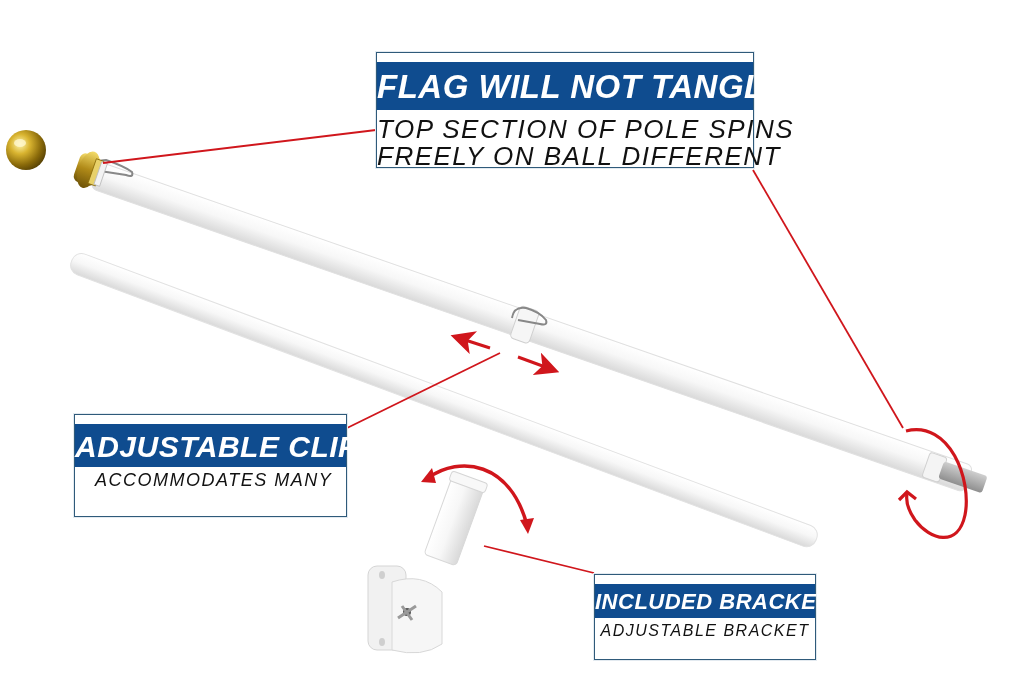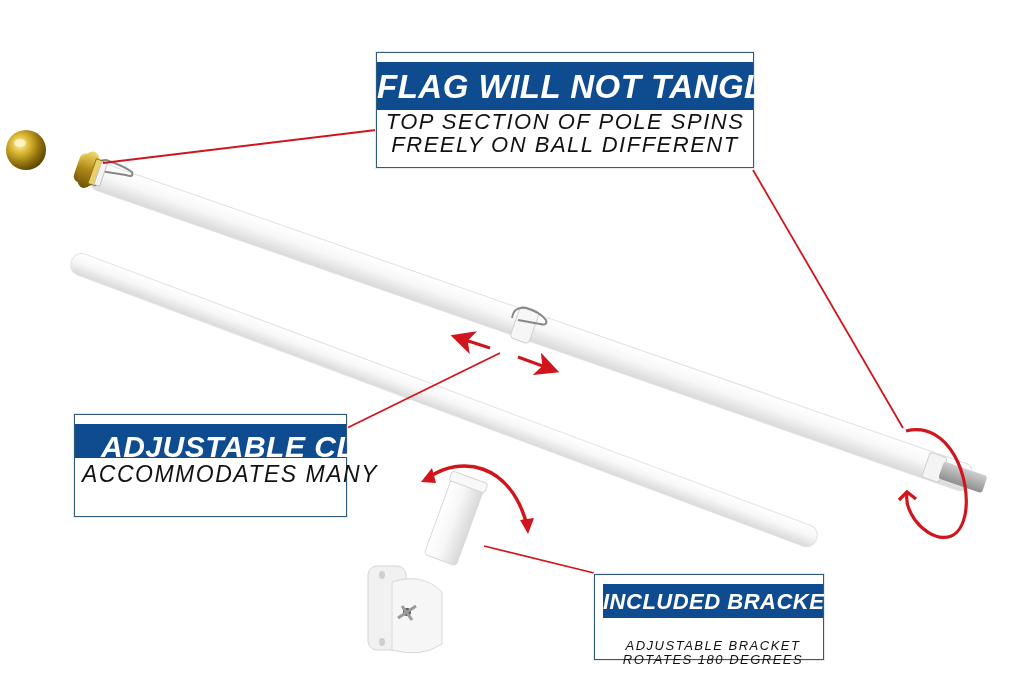--- a/index.html
+++ b/index.html
@@ -5,29 +5,29 @@
     html, body { margin: 0; padding: 0; }
     body { width: 1024px; height: 684px; background: #ffffff; position: relative; overflow: hidden; font-family: "Liberation Sans", sans-serif; }
     .scene { position: absolute; left: 0; top: 0; width: 1024px; height: 684px; }
     .callout { position: absolute; background: #ffffff; border: 1px solid #2f5a7a; box-shadow: 0 0 0 1px #e3eaf0; }
     .callout .head { background: #0f4c8f; color: #ffffff; font-style: italic; font-weight: bold; text-align: center; white-space: nowrap; letter-spacing: 0.5px; transform-origin: center; margin-top: 9px; }
     .callout .body { color: #111111; font-style: italic; text-align: center; line-height: 1.05; letter-spacing: 1.5px; white-space: nowrap; }
     .body .line { display: block; }
 
     #c-tangle { left: 376px; top: 52px; width: 376px; height: 114px; }
     #c-tangle .head { height: 48px; line-height: 50px; font-size: 33px; }
-    #c-tangle .body { font-size: 22px; }
+    #c-tangle .body { font-size: 26px; padding-top: 6px; }
 
     #c-clip { left: 74px; top: 414px; width: 271px; height: 101px; }
-    #c-clip .head { height: 34px; line-height: 45px; font-size: 30px; padding-left: 26px; }
-    #c-clip .body { font-size: 23px; padding-top: 4px; text-align: left; padding-left: 7px; }
+    #c-clip .head { height: 43px; line-height: 45px; font-size: 30px; }
+    #c-clip .body { font-size: 18px; padding-top: 4px; text-align: left; padding-left: 20px; }
 
-    #c-bracket { left: 594px; top: 574px; width: 220px; height: 84px; padding-left: 8px; }
+    #c-bracket { left: 594px; top: 574px; width: 220px; height: 84px; }
     #c-bracket .head { height: 34px; line-height: 36px; font-size: 22px; }
-    #c-bracket .body { font-size: 13px; padding-top: 5px; margin-top: 16px; }
+    #c-bracket .body { font-size: 16px; padding-top: 5px; }
   </style>
 </head>
 <body>
 
 <svg class="scene" width="1024" height="684" viewBox="0 0 1024 684" xmlns="http://www.w3.org/2000/svg">
   <defs>
     <linearGradient id="poleGrad" x1="0" y1="0" x2="0" y2="1">
       <stop offset="0" stop-color="#ffffff"></stop>
       <stop offset="0.45" stop-color="#f7f7f7"></stop>
       <stop offset="1" stop-color="#d9d9d9"></stop>
@@ -138,15 +138,14 @@
   <div class="head">ADJUSTABLE CLIP</div>
   <div class="body">
     <span class="line">ACCOMMODATES MANY</span>
   </div>
 </div>
 
 <div class="callout" id="c-bracket">
   <div class="head">INCLUDED BRACKET</div>
   <div class="body">
     <span class="line">ADJUSTABLE BRACKET</span>
-    <span class="line">ROTATES 180 DEGREES</span>
   </div>
 </div>
 
 </body></html>

